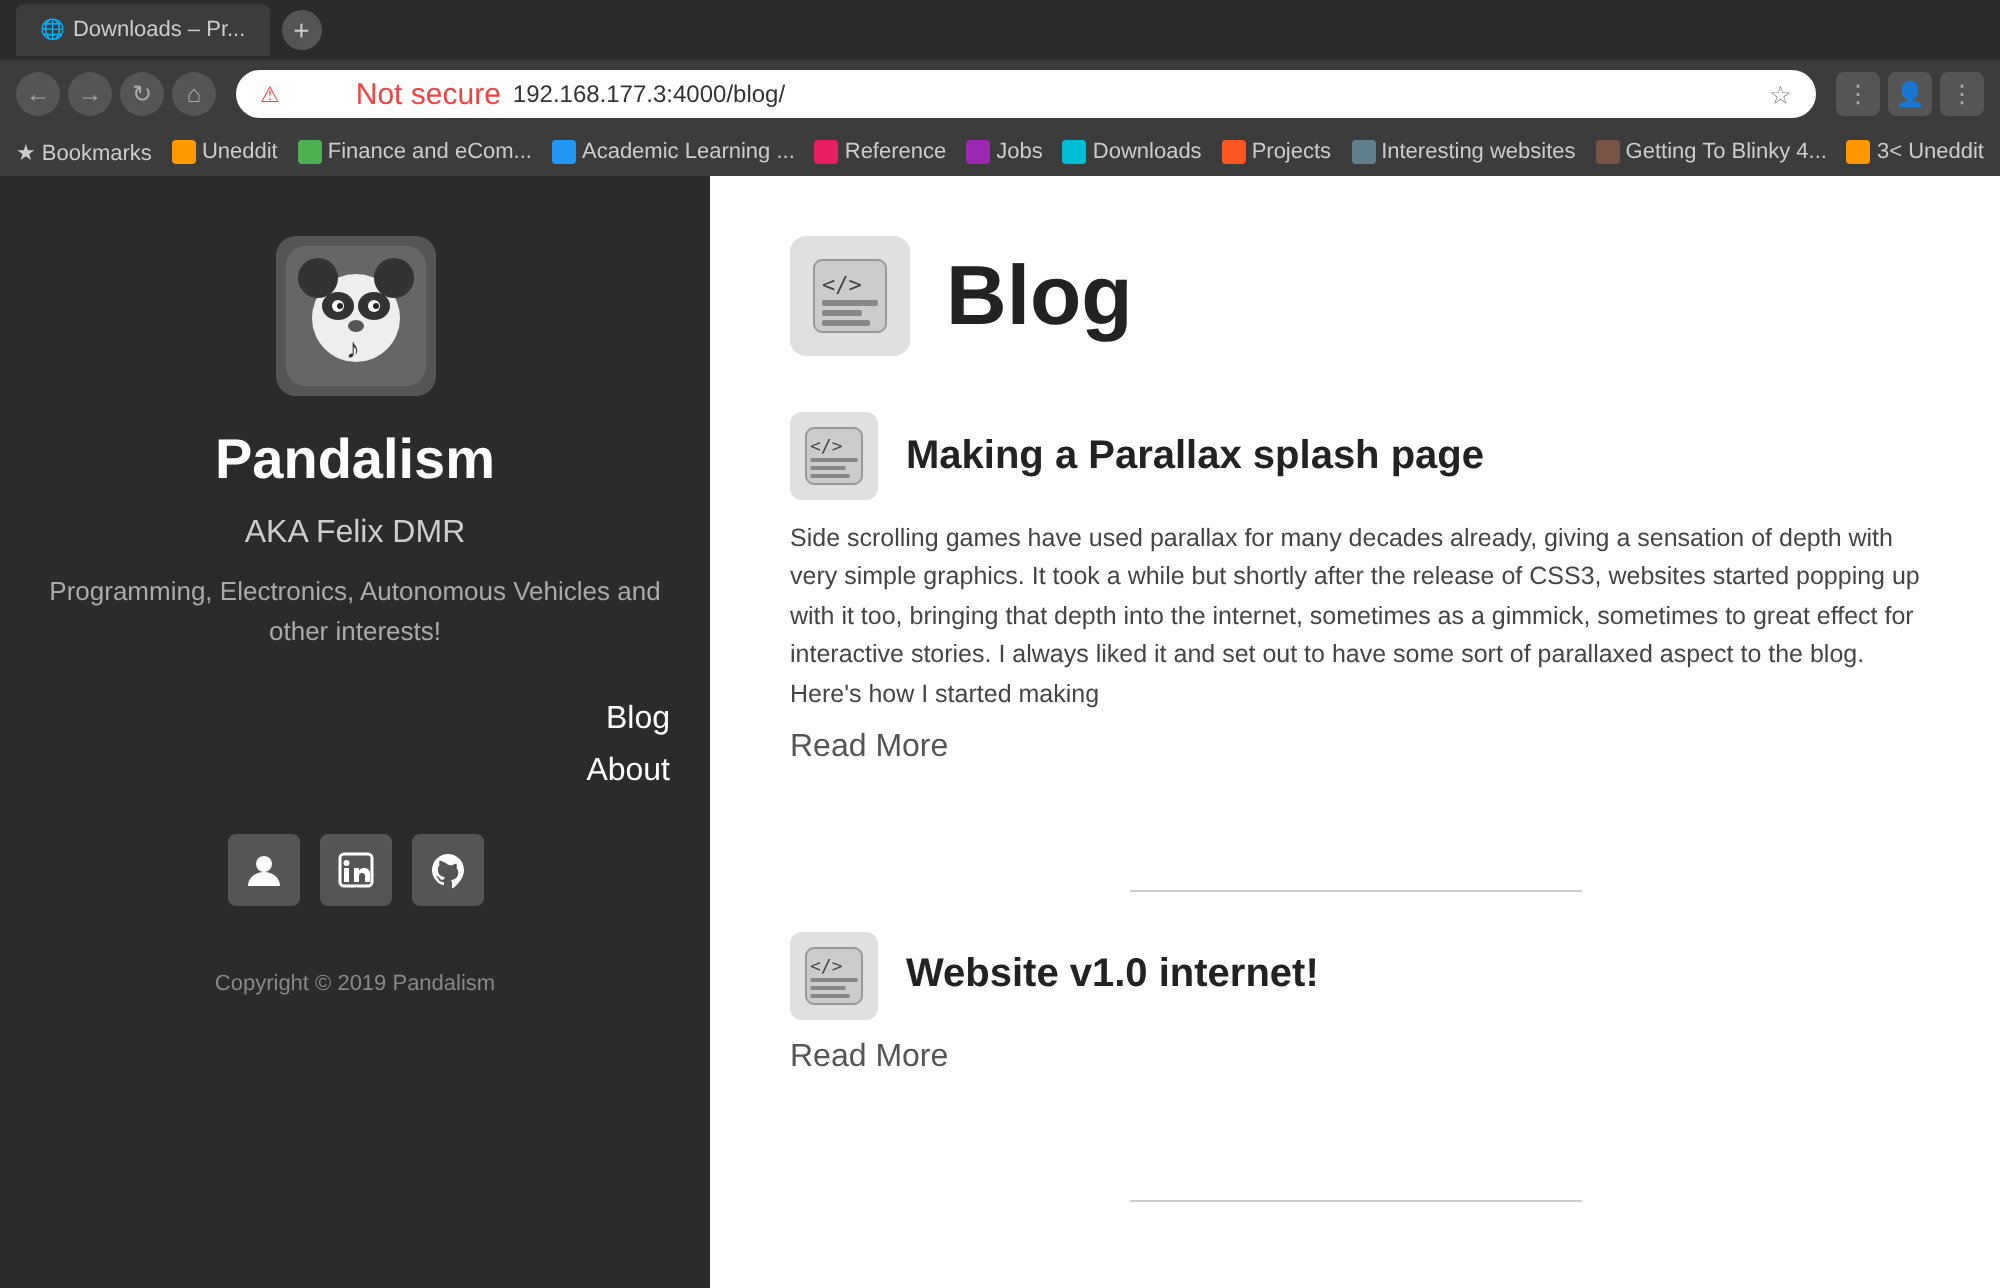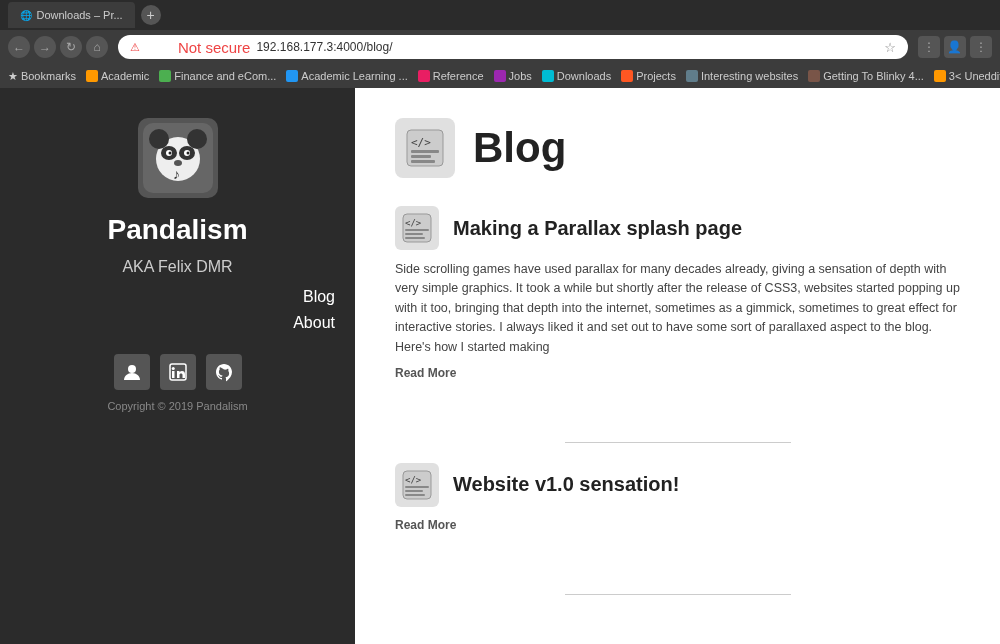--- a/index.html
+++ b/index.html
@@ -162,21 +162,21 @@
       border-radius: 4px;
       display: flex;
       align-items: center;
       justify-content: center;
       color: #fff;
       font-size: 16px;
     }
     .sidebar-copyright {
       font-size: 11px;
       color: #888;
-      margin-top: 0;
+      margin-top: 23px;
     }
 
     
     .main-content {
       flex: 1;
       background: #fff;
       padding: 30px 40px;
       overflow-y: auto;
     }
     .blog-header {
@@ -231,26 +231,25 @@
       color: #222;
     }
     .post-body {
       font-size: 12.5px;
       color: #444;
       line-height: 1.55;
       margin-bottom: 8px;
     }
     .read-more {
       color: #555;
-      font-size: 12px;
+      font-size: 16px;
       text-decoration: none;
       display: inline-block;
       margin-bottom: 14px;
       cursor: pointer;
-      font-weight: bold;
     }
     .post-divider {
       border: none;
       border-top: 1px solid #ccc;
       width: 40%;
       margin: 0 auto;
       margin-bottom: 20px;
     }
   </style>
 </head>
@@ -282,21 +281,21 @@
     <div class="nav-btn" style="border-radius:4px;">👤</div>
     <div class="nav-btn" style="border-radius:4px;">⋮</div>
   </div>
 
   <div class="bookmarks-bar">
     <div class="bookmark-item">
       <span style="font-size:11px;color:#ccc;">★ Bookmarks</span>
     </div>
     <div class="bookmark-item">
       <span class="bookmark-icon" style="background:#f90;"></span>
-      <span>Academic</span>
+      <span>Uneddit</span>
     </div>
     <div class="bookmark-item">
       <span class="bookmark-icon" style="background:#4caf50;"></span>
       <span>Finance and eCom...</span>
     </div>
     <div class="bookmark-item">
       <span class="bookmark-icon" style="background:#2196F3;"></span>
       <span>Academic Learning ...</span>
     </div>
     <div class="bookmark-item">
@@ -356,20 +355,21 @@
         <circle cx="45" cy="30" r="1.5" fill="#222"></circle>
 
         <ellipse cx="35" cy="40" rx="4" ry="3" fill="#555"></ellipse>
 
         <text x="30" y="56" font-size="14" fill="#333" font-family="Arial">♪</text>
       </svg>
     </div>
 
     <div class="sidebar-title">Pandalism</div>
     <div class="sidebar-subtitle">AKA Felix DMR</div>
+    <div class="sidebar-description">Programming, Electronics, Autonomous Vehicles and other interests!</div>
 
     <div class="sidebar-nav">
       <div class="sidebar-nav-item">Blog</div>
       <div class="sidebar-nav-item">About</div>
     </div>
 
     <div class="sidebar-icons">
 
       <div class="sidebar-icon-box">
         <svg width="20" height="20" viewBox="0 0 20 20" fill="white">
@@ -435,21 +435,21 @@
       <div class="post-header">
         <div class="post-icon-box">
           <svg width="32" height="32" viewBox="0 0 32 32">
             <rect x="2" y="2" width="28" height="28" rx="4" fill="#ccc" stroke="#999" stroke-width="1"></rect>
             <text x="4" y="14" font-family="monospace" font-size="9" fill="#444">&lt;/&gt;</text>
             <rect x="4" y="17" width="24" height="2" rx="1" fill="#888"></rect>
             <rect x="4" y="21" width="18" height="2" rx="1" fill="#888"></rect>
             <rect x="4" y="25" width="20" height="2" rx="1" fill="#888"></rect>
           </svg>
         </div>
-        <h2 class="post-title">Website v1.0 sensation!</h2>
+        <h2 class="post-title">Website v1.0 internet!</h2>
       </div>
       <a class="read-more">Read More</a>
     </div>
 
     <hr class="post-divider">
 
   </div>
 </div>
 
 </body></html>

